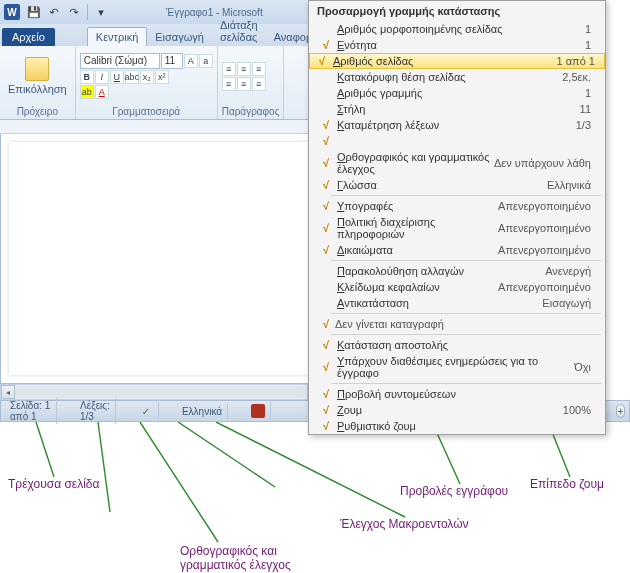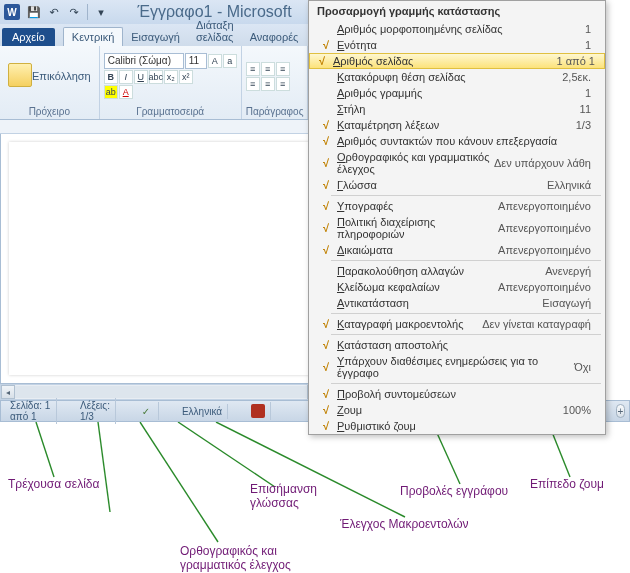--- a/index.html
+++ b/index.html
@@ -3,34 +3,34 @@
 <meta charset="utf-8">
 <style>
   * { box-sizing: border-box; margin: 0; padding: 0; }
   body { font-family: "Segoe UI", Tahoma, sans-serif; font-size: 11px; background: #fff; width: 630px; }
   
   
   .titlebar { height: 24px; background: linear-gradient(#dbe6f4, #c8d9ed); display: flex; align-items: center; padding: 0 4px; }
   .word-icon { width: 16px; height: 16px; background: #2b579a; color: #fff; font-weight: bold; font-size: 10px; display: flex; align-items: center; justify-content: center; border-radius: 2px; margin-right: 4px; }
   .qat-btn { width: 18px; height: 18px; display: flex; align-items: center; justify-content: center; margin: 0 1px; color: #345; }
   .qat-sep { width: 1px; height: 16px; background: #a0b4cc; margin: 0 3px; }
-  .title-text { flex: 1; text-align: center; color: #4a6a8a; font-size: 16px; }
+  .title-text { flex: 1; text-align: center; color: #4a6a8a; font-size: 10px; }
   
   
   .tabstrip { height: 22px; background: linear-gradient(#dbe6f4, #cfdceb); display: flex; align-items: flex-end; padding-left: 2px; }
   .file-tab { background: #1e4e8c; color: #fff; padding: 3px 10px; font-size: 11px; border-radius: 2px 2px 0 0; margin-right: 8px; }
   .tab { padding: 3px 8px; color: #3b5a7a; font-size: 11px; cursor: pointer; }
-  .tab.active { background: #f4f8fc; border: 1px solid #9fb4cc; border-bottom: none; border-radius: 2px 2px 0 0; }
+  .tab.active { background: #f4f8fc; border: 1px solid #9fb4cc; border-bottom: none; border-radius: 2px 2px 0 0; margin-left: 24px; }
   
   
   .ribbon { height: 74px; background: linear-gradient(#f4f8fc, #e3ecf5); border-bottom: 1px solid #a8bdd4; display: flex; overflow: hidden; width: 322px; }
   .rgroup { border-right: 1px solid #c2d2e4; padding: 2px 4px; display: flex; flex-direction: column; }
   .rgroup-body { flex: 1; display: flex; align-items: center; gap: 2px; }
   .rgroup-label { text-align: center; font-size: 10px; color: #5a7290; padding-top: 2px; }
-  .bigbtn { display: flex; flex-direction: row; align-items: center; padding: 2px 4px; color: #3b5a7a; }
+  .bigbtn { display: flex; flex-direction: column; align-items: center; padding: 2px 4px; color: #3b5a7a; }
   .bigbtn-icon { width: 24px; height: 24px; background: linear-gradient(#fff0b0,#f5d060); border: 1px solid #d0b040; border-radius: 2px; margin-bottom: 2px; }
   .font-col { display: flex; flex-direction: column; gap: 1px; }
   .font-row { display: flex; gap: 1px; align-items: center; }
   .fontbox { border: 1px solid #a8bdd4; background: #fff; padding: 1px 3px; font-size: 10px; color: #333; height: 16px; }
   .mini { width: 14px; height: 14px; border: 1px solid #cdd; background: #fff; display: inline-flex; align-items: center; justify-content: center; font-size: 9px; color: #345; }
   
   
   .ruler { height: 14px; background: #eef3f9; border-bottom: 1px solid #c2d2e4; width: 322px; }
   
   
@@ -204,21 +204,20 @@
       <line class="arrow" x1="36" y1="0" x2="54" y2="55"></line>
       <line class="arrow" x1="98" y1="0" x2="110" y2="90"></line>
       <line class="arrow" x1="140" y1="0" x2="218" y2="120"></line>
       <line class="arrow" x1="178" y1="0" x2="275" y2="65"></line>
       <line class="arrow" x1="216" y1="0" x2="405" y2="95"></line>
       <line class="arrow" x1="432" y1="0" x2="460" y2="62"></line>
       <line class="arrow" x1="548" y1="0" x2="570" y2="55"></line>
     </svg>
     <div class="clabel" style="left:8px;top:55px">Τρέχουσα σελίδα</div>
     <div class="clabel" style="left:180px;top:122px;width:120px">Ορθογραφικός και γραμματικός έλεγχος</div>
-    <div class="clabel" style="left:250px;top:60px;width:90px">Επισήμανση γλώσσας</div>
     <div class="clabel" style="left:340px;top:95px">Έλεγχος Μακροεντολών</div>
     <div class="clabel" style="left:400px;top:62px">Προβολές εγγράφου</div>
     <div class="clabel" style="left:530px;top:55px">Επίπεδο ζουμ</div>
   </div>
 
   <div class="ctxmenu">
     <div class="ctx-title">Προσαρμογή γραμμής κατάστασης</div>
     <div id="ctx-items">
         <div class="ctx-item">
           <div class="ctx-check"></div>
@@ -250,21 +249,20 @@
           <div class="ctx-label"><u>Σ</u>τήλη</div>
           <div class="ctx-value">11</div>
         </div>
         <div class="ctx-item">
           <div class="ctx-check">√</div>
           <div class="ctx-label"><u>Κ</u>αταμέτρηση λέξεων</div>
           <div class="ctx-value">1/3</div>
         </div>
         <div class="ctx-item">
           <div class="ctx-check">√</div>
-          <div class="ctx-label"><u>Α</u>ριθμός συντακτών που κάνουν επεξεργασία</div>
           <div class="ctx-value"></div>
         </div>
         <div class="ctx-item">
           <div class="ctx-check">√</div>
           <div class="ctx-label"><u>Ο</u>ρθογραφικός και γραμματικός έλεγχος</div>
           <div class="ctx-value">Δεν υπάρχουν λάθη</div>
         </div>
         <div class="ctx-item">
           <div class="ctx-check">√</div>
           <div class="ctx-label"><u>Γ</u>λώσσα</div>
@@ -298,21 +296,20 @@
           <div class="ctx-value">Απενεργοποιημένο</div>
         </div>
         <div class="ctx-item">
           <div class="ctx-check"></div>
           <div class="ctx-label"><u>Α</u>ντικατάσταση</div>
           <div class="ctx-value">Εισαγωγή</div>
         </div>
         <div class="ctx-sep"></div>
         <div class="ctx-item">
           <div class="ctx-check">√</div>
-          <div class="ctx-label"><u>Κ</u>αταγραφή μακροεντολής</div>
           <div class="ctx-value">Δεν γίνεται καταγραφή</div>
         </div>
         <div class="ctx-sep"></div>
         <div class="ctx-item">
           <div class="ctx-check">√</div>
           <div class="ctx-label"><u>Κ</u>ατάσταση αποστολής</div>
           <div class="ctx-value"></div>
         </div>
         <div class="ctx-item">
           <div class="ctx-check">√</div>

